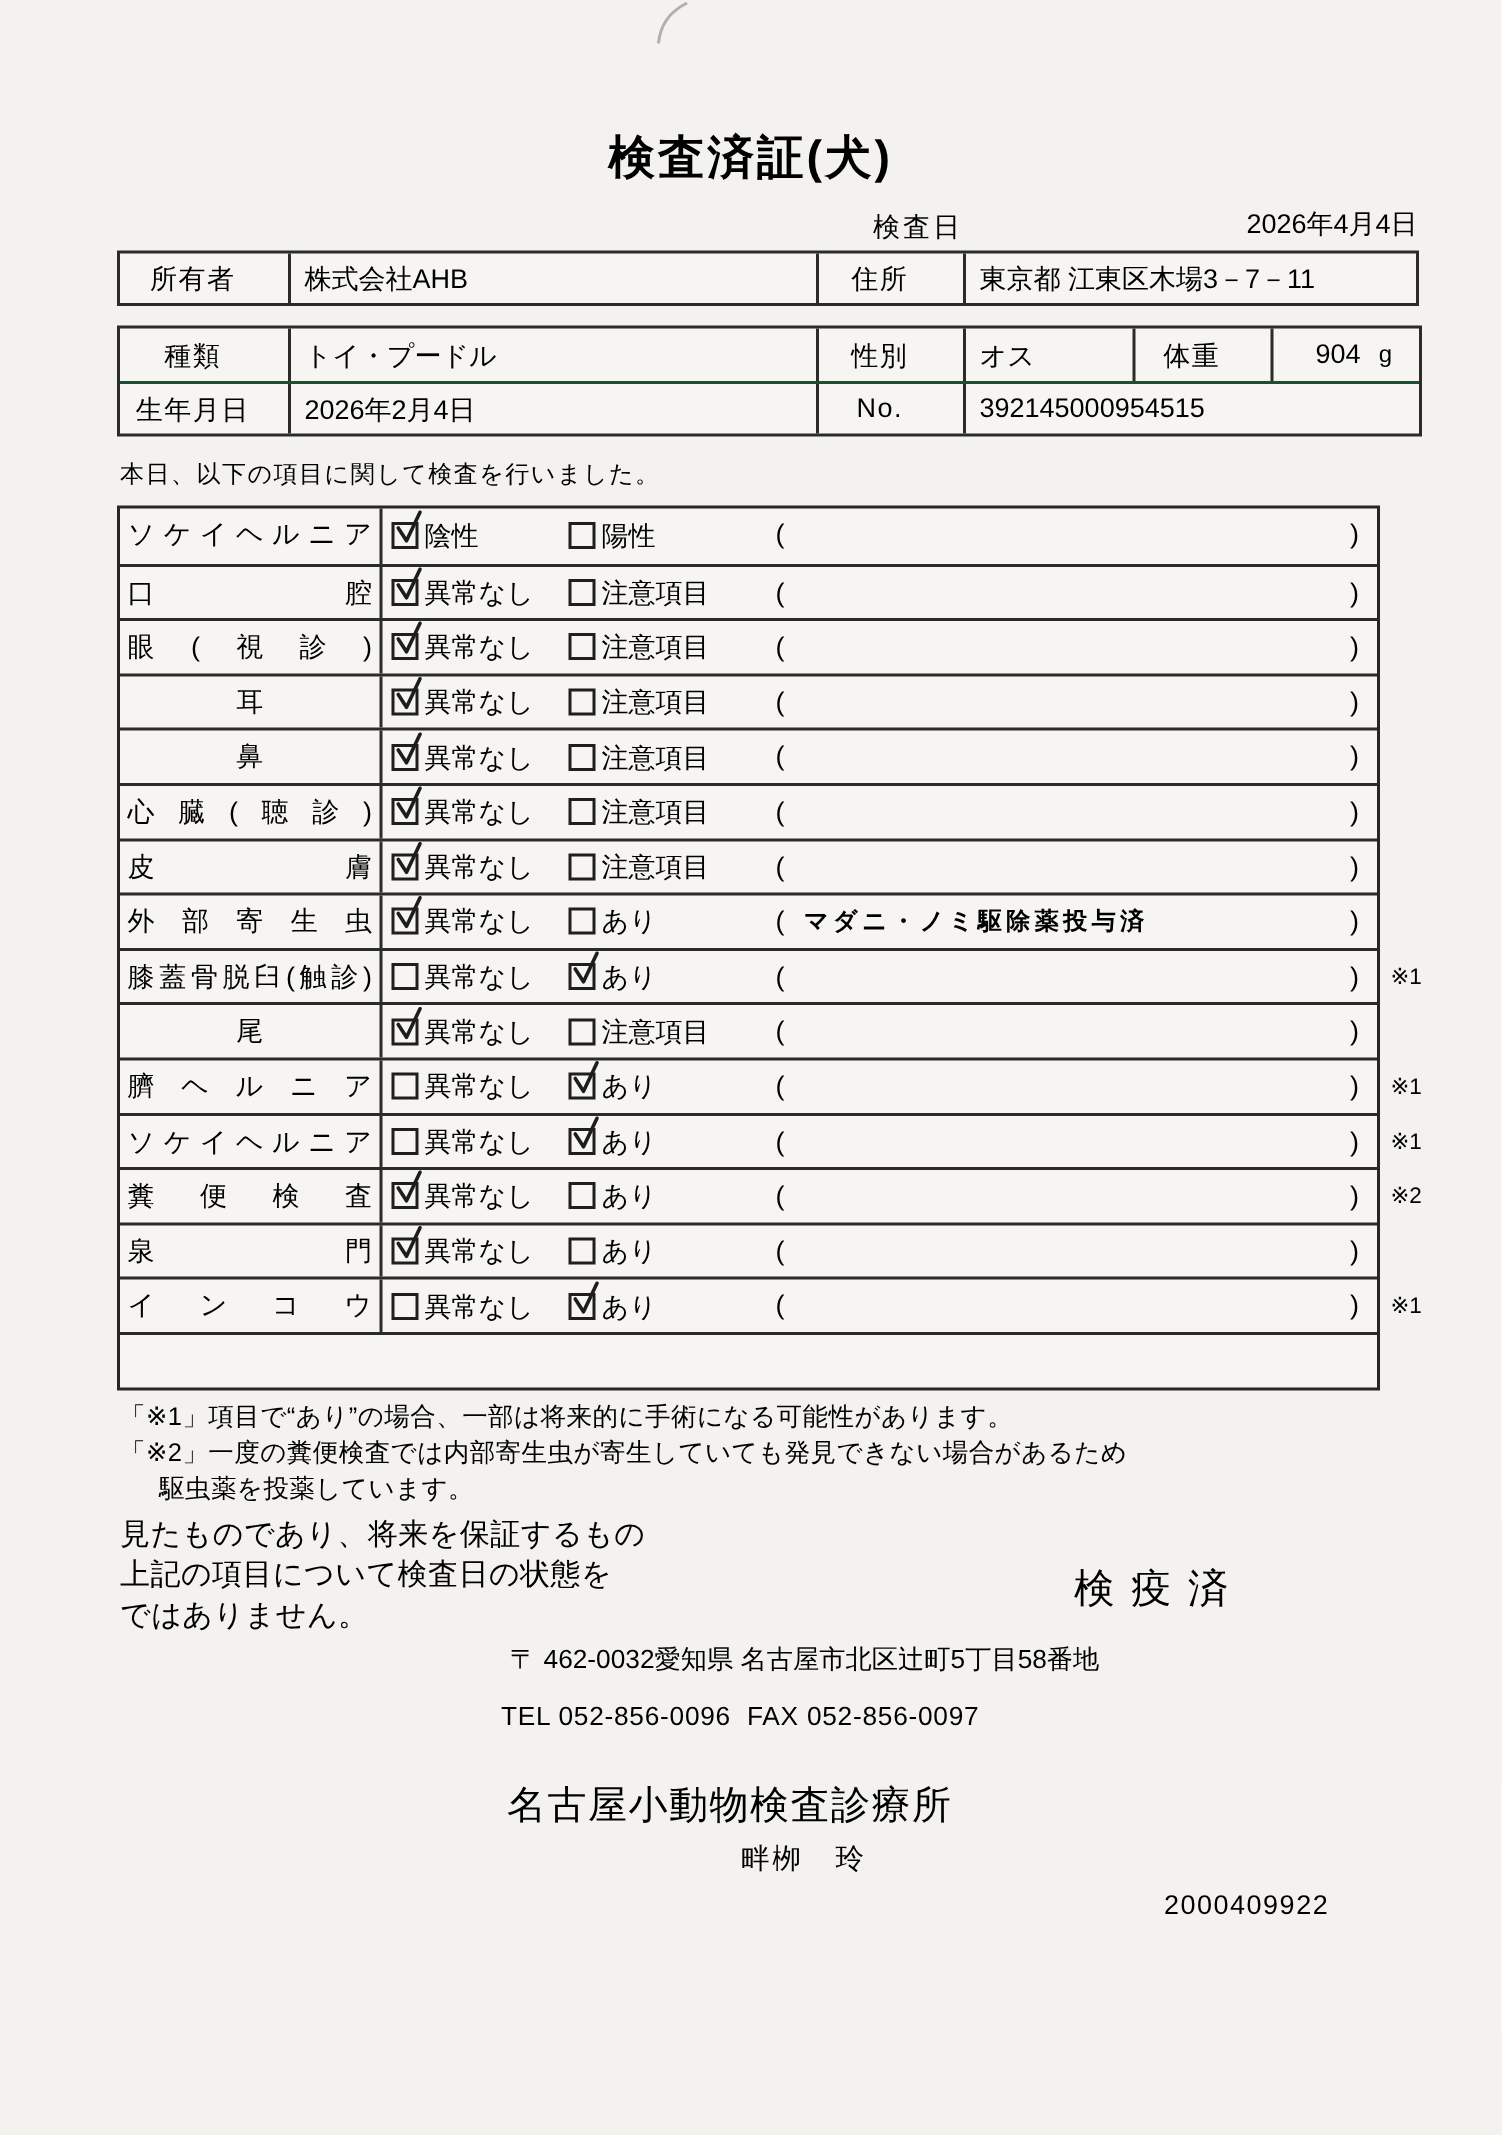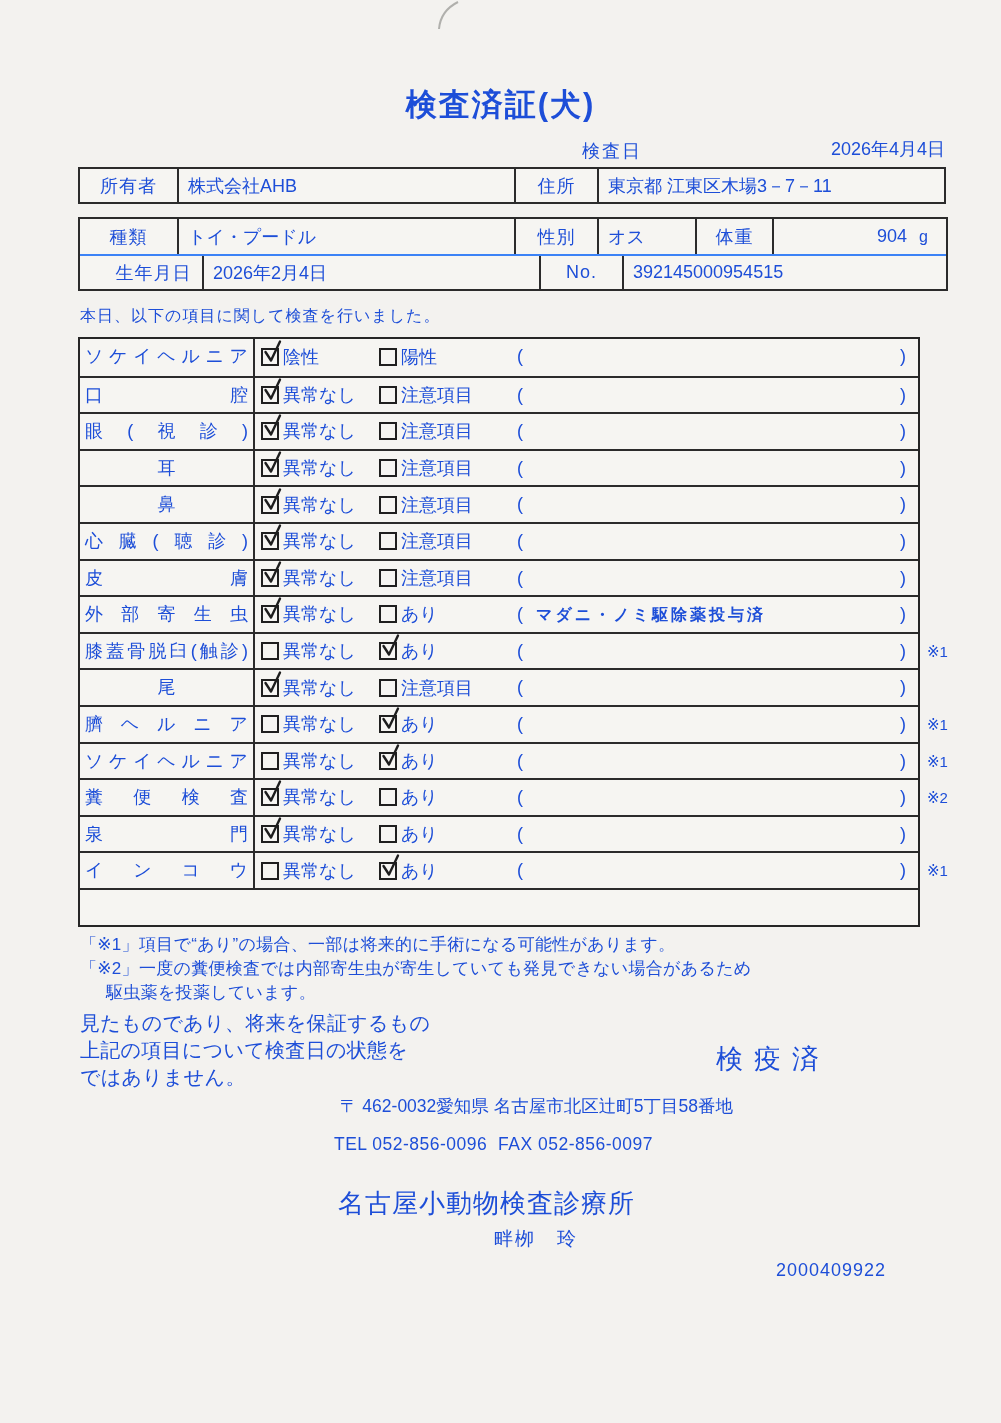--- a/index.html
+++ b/index.html
@@ -1,30 +1,30 @@
 <!DOCTYPE html>
 <html><head>
 <meta charset="utf-8">
 <style>
   html,body{margin:0;padding:0;}
-  .page{position:relative;width:1001px;height:1423px;background:#f3f2ef;color:#1d4ed8;
+  .page{position:relative;width:1001px;height:1423px;background:#f3f2ef;color:#000000;
         font-family:"Liberation Sans","DejaVu Sans",sans-serif;overflow:hidden;}
   .abs{position:absolute;}
   .title{top:84px;left:0;width:100%;text-align:center;font-size:31px;font-weight:bold;letter-spacing:2px;}
   .hlabel{top:139px;left:582px;font-size:18px;letter-spacing:2px;}
   .hdate{top:137px;right:56px;font-size:18px;}
 
   
   .tbl{border:2px solid #2b2b2b;box-sizing:border-box;background:#f6f5f2;}
   .t1{left:78px;top:167px;width:868px;height:37px;display:flex;}
   .t2{left:78px;top:217px;width:870px;}
   .trow{display:flex;height:35px;box-sizing:border-box;}
-  .trow + .trow{border-top:2px solid #3b82f6;padding-left:25px;}
+  .trow + .trow{border-top:2px solid #14532d;}
   .cell{box-sizing:border-box;display:flex;align-items:center;font-size:18px;overflow:hidden;white-space:nowrap;}
-  .cell + .cell{border-left:2px solid #2b2b2b;}
+  .cell + .cell{border-left:2px solid #2b2b2b;margin-left:15px;}
   .lab{justify-content:center;letter-spacing:1px;}
   .val{padding-left:9px;}
   .w97{width:97px;flex:none;border-radius:12px;} .w337{width:337px;flex:none;} .w83{width:83px;flex:none;}
   .w98{width:98px;flex:none;} .w77{width:77px;flex:none;} .grow{flex:1;}
   .weightcell{justify-content:flex-end;padding-right:18px;}
   .wunit{margin-left:12px;font-size:16px;}
 
   .intro{left:80px;top:306px;font-size:16px;letter-spacing:1px;text-align:right;}
 
   

